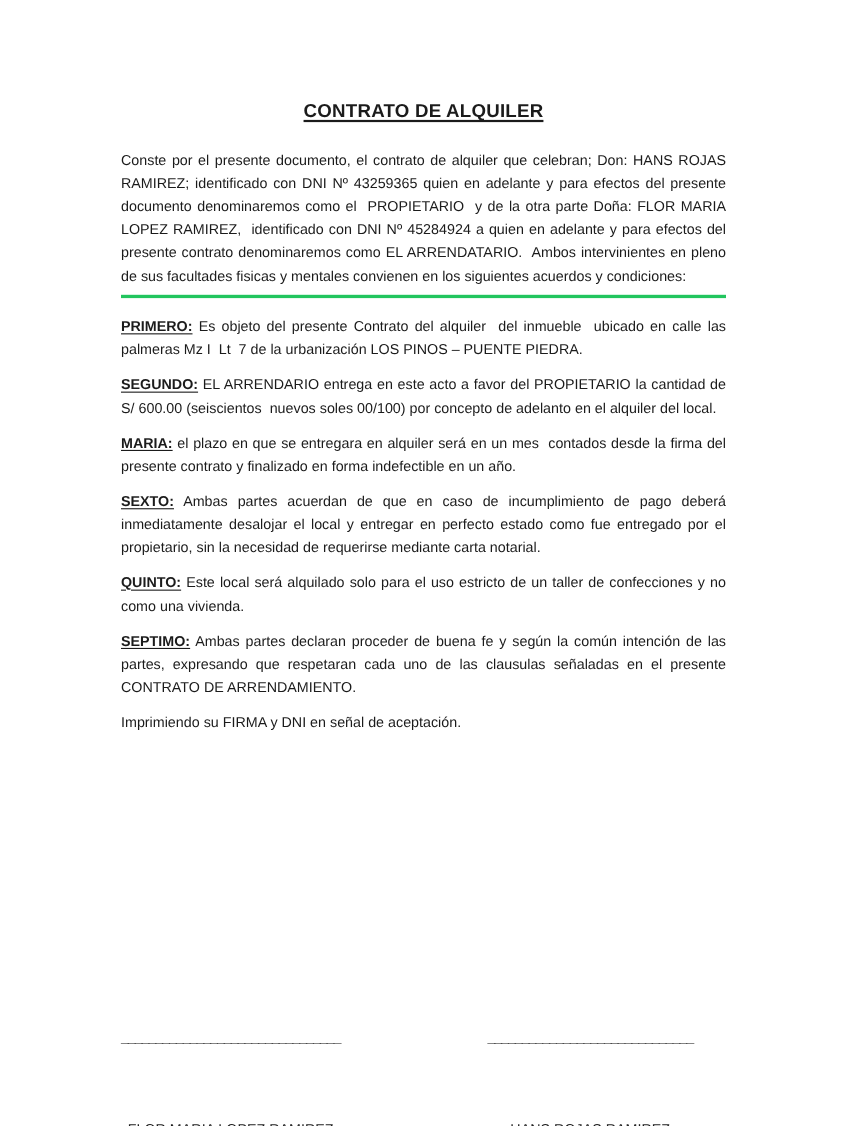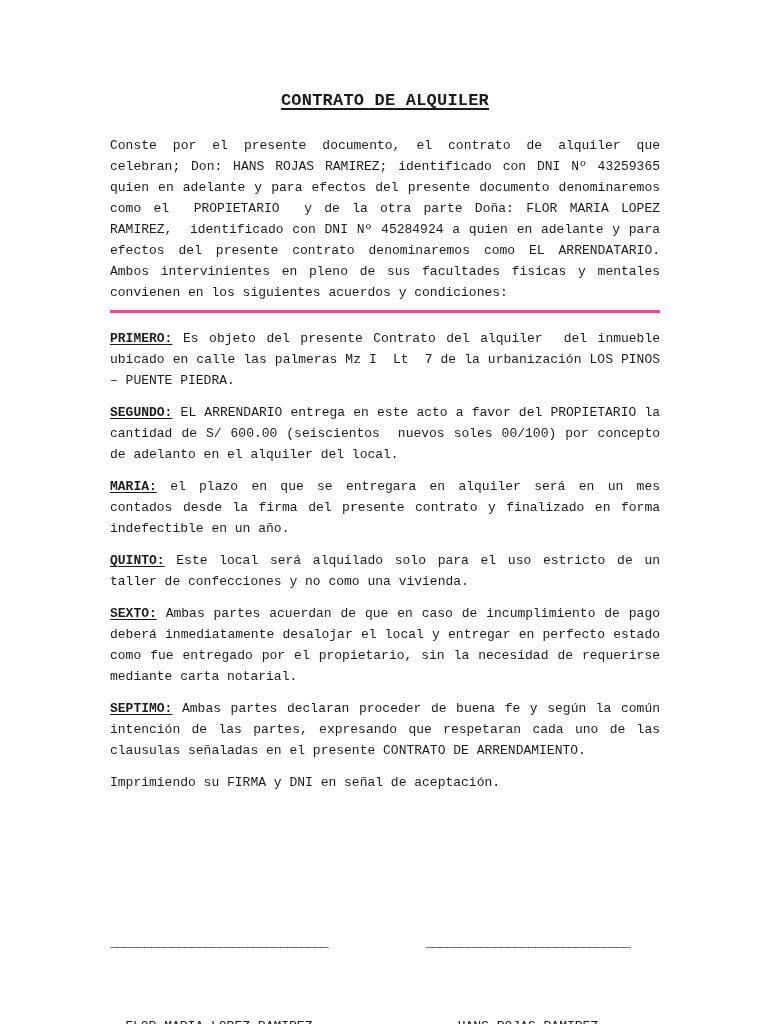--- a/index.html
+++ b/index.html
@@ -4,21 +4,21 @@
 <title>CONTRATO DE ALQUILER</title>
 <style>
   html, body { margin: 0; padding: 0; background: #ffffff; }
   .page {
     position: relative;
     width: 768px;
     height: 1024px;
     background: #ffffff;
     box-sizing: border-box;
     padding: 90px 108px 0 110px;
-    font-family: Liberation Mono, monospace;
+    font-family: Liberation Sans, sans-serif;
     font-size: 13px;
     line-height: 21px;
     color: #1b1b1b;
     overflow: hidden;
   }
   .title {
     margin: 0 0 24px 0;
     text-align: center;
     font-size: 17px;
     font-weight: bold;
@@ -26,21 +26,21 @@
     text-decoration: underline;
     text-decoration-thickness: 2px;
     text-underline-offset: 3px;
   }
   .para {
     margin: 0 0 11px 0;
     text-align: justify;
     white-space: pre-wrap;
   }
   .intro {
-    border-bottom: 3px solid #ec4899;
+    border-bottom: 3px solid #22c55e;
     padding-bottom: 7px;
     margin-bottom: 15px;
   }
   .clause-label {
     font-weight: bold;
     text-decoration: underline;
     text-underline-offset: 2px;
   }
   .closing { margin-top: 14px; }
   .signatures {
@@ -71,23 +71,23 @@
 
   <p class="para intro">Conste por el presente documento, el contrato de alquiler que celebran; Don: HANS ROJAS RAMIREZ; identificado con DNI Nº 43259365 quien en adelante y para efectos del presente documento denominaremos como el  PROPIETARIO  y de la otra parte Doña: FLOR MARIA LOPEZ RAMIREZ,  identificado con DNI Nº 45284924 a quien en adelante y para efectos del presente contrato denominaremos como EL ARRENDATARIO.  Ambos intervinientes en pleno de sus facultades fisicas y mentales convienen en los siguientes acuerdos y condiciones:</p>
 
   <p class="para"><span class="clause-label">PRIMERO:</span><span class="clause-text"> Es objeto del presente Contrato del alquiler  del inmueble  ubicado en calle las palmeras Mz I  Lt  7 de la urbanización LOS PINOS – PUENTE PIEDRA.</span></p>
 
 
   <p class="para"><span class="clause-label">SEGUNDO:</span><span class="clause-text"> EL ARRENDARIO entrega en este acto a favor del PROPIETARIO la cantidad de S/ 600.00 (seiscientos  nuevos soles 00/100) por concepto de adelanto en el alquiler del local.</span></p>
 
   <p class="para"><span class="clause-label">MARIA:</span><span class="clause-text"> el plazo en que se entregara en alquiler será en un mes  contados desde la firma del presente contrato y finalizado en forma indefectible en un año.</span></p>
 
+  <p class="para"><span class="clause-label">SEXTO:</span><span class="clause-text"> Ambas partes acuerdan de que en caso de incumplimiento de pago deberá inmediatamente desalojar el local y entregar en perfecto estado como fue entregado por el propietario, sin la necesidad de requerirse mediante carta notarial.</span></p>
+
   <p class="para"><span class="clause-label">QUINTO:</span><span class="clause-text"> Este local será alquilado solo para el uso estricto de un taller de confecciones y no como una vivienda.</span></p>
-
-  <p class="para"><span class="clause-label">SEXTO:</span><span class="clause-text"> Ambas partes acuerdan de que en caso de incumplimiento de pago deberá inmediatamente desalojar el local y entregar en perfecto estado como fue entregado por el propietario, sin la necesidad de requerirse mediante carta notarial.</span></p>
 
   <p class="para"><span class="clause-label">SEPTIMO:</span><span class="clause-text"> Ambas partes declaran proceder de buena fe y según la común intención de las partes, expresando que respetaran cada uno de las clausulas señaladas en el presente CONTRATO DE ARRENDAMIENTO.</span></p>
 
 
   <p class="para">Imprimiendo su FIRMA y DNI en señal de aceptación.</p>
 
   <div class="signatures">
     <div class="sig">
       <div class="sig-line">________________________________</div>
       <div class="sig-name">FLOR MARIA LOPEZ RAMIREZ</div>

